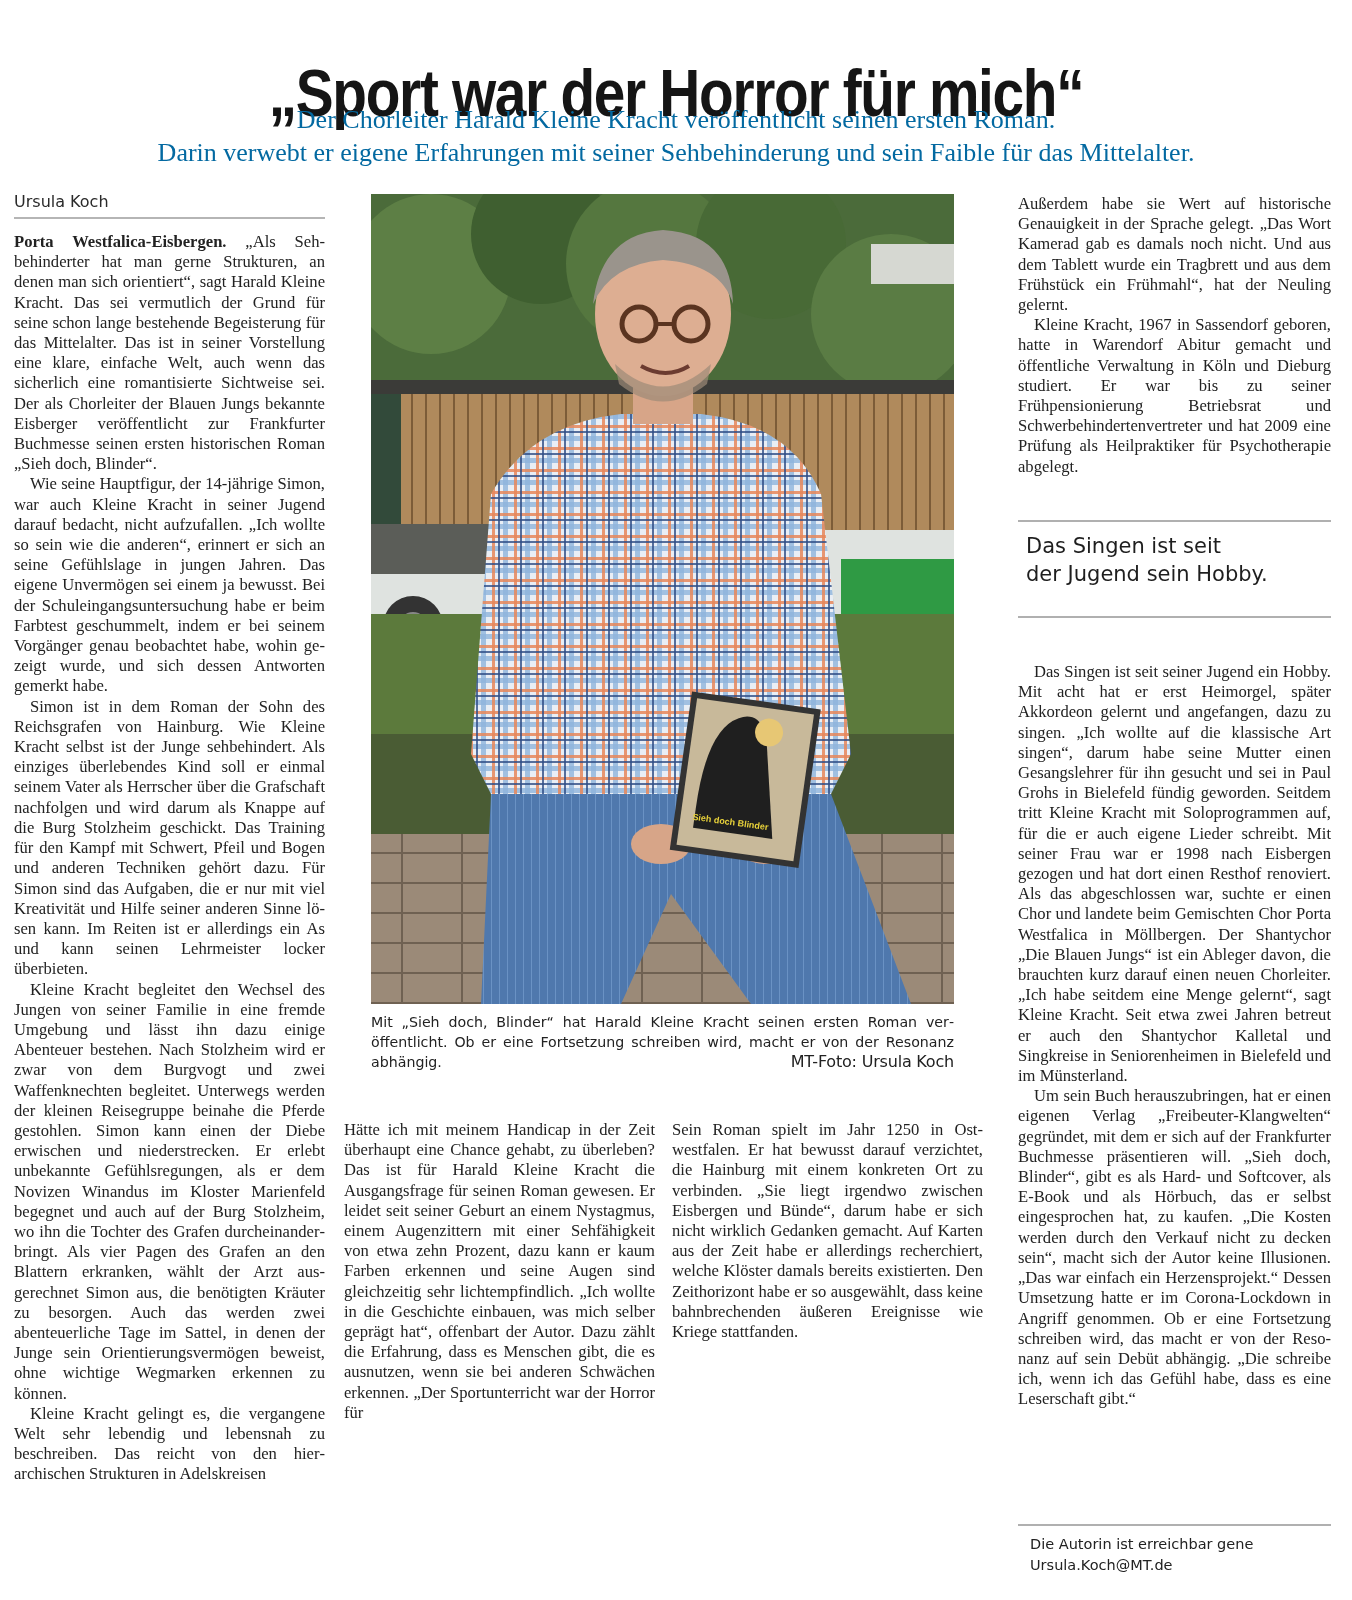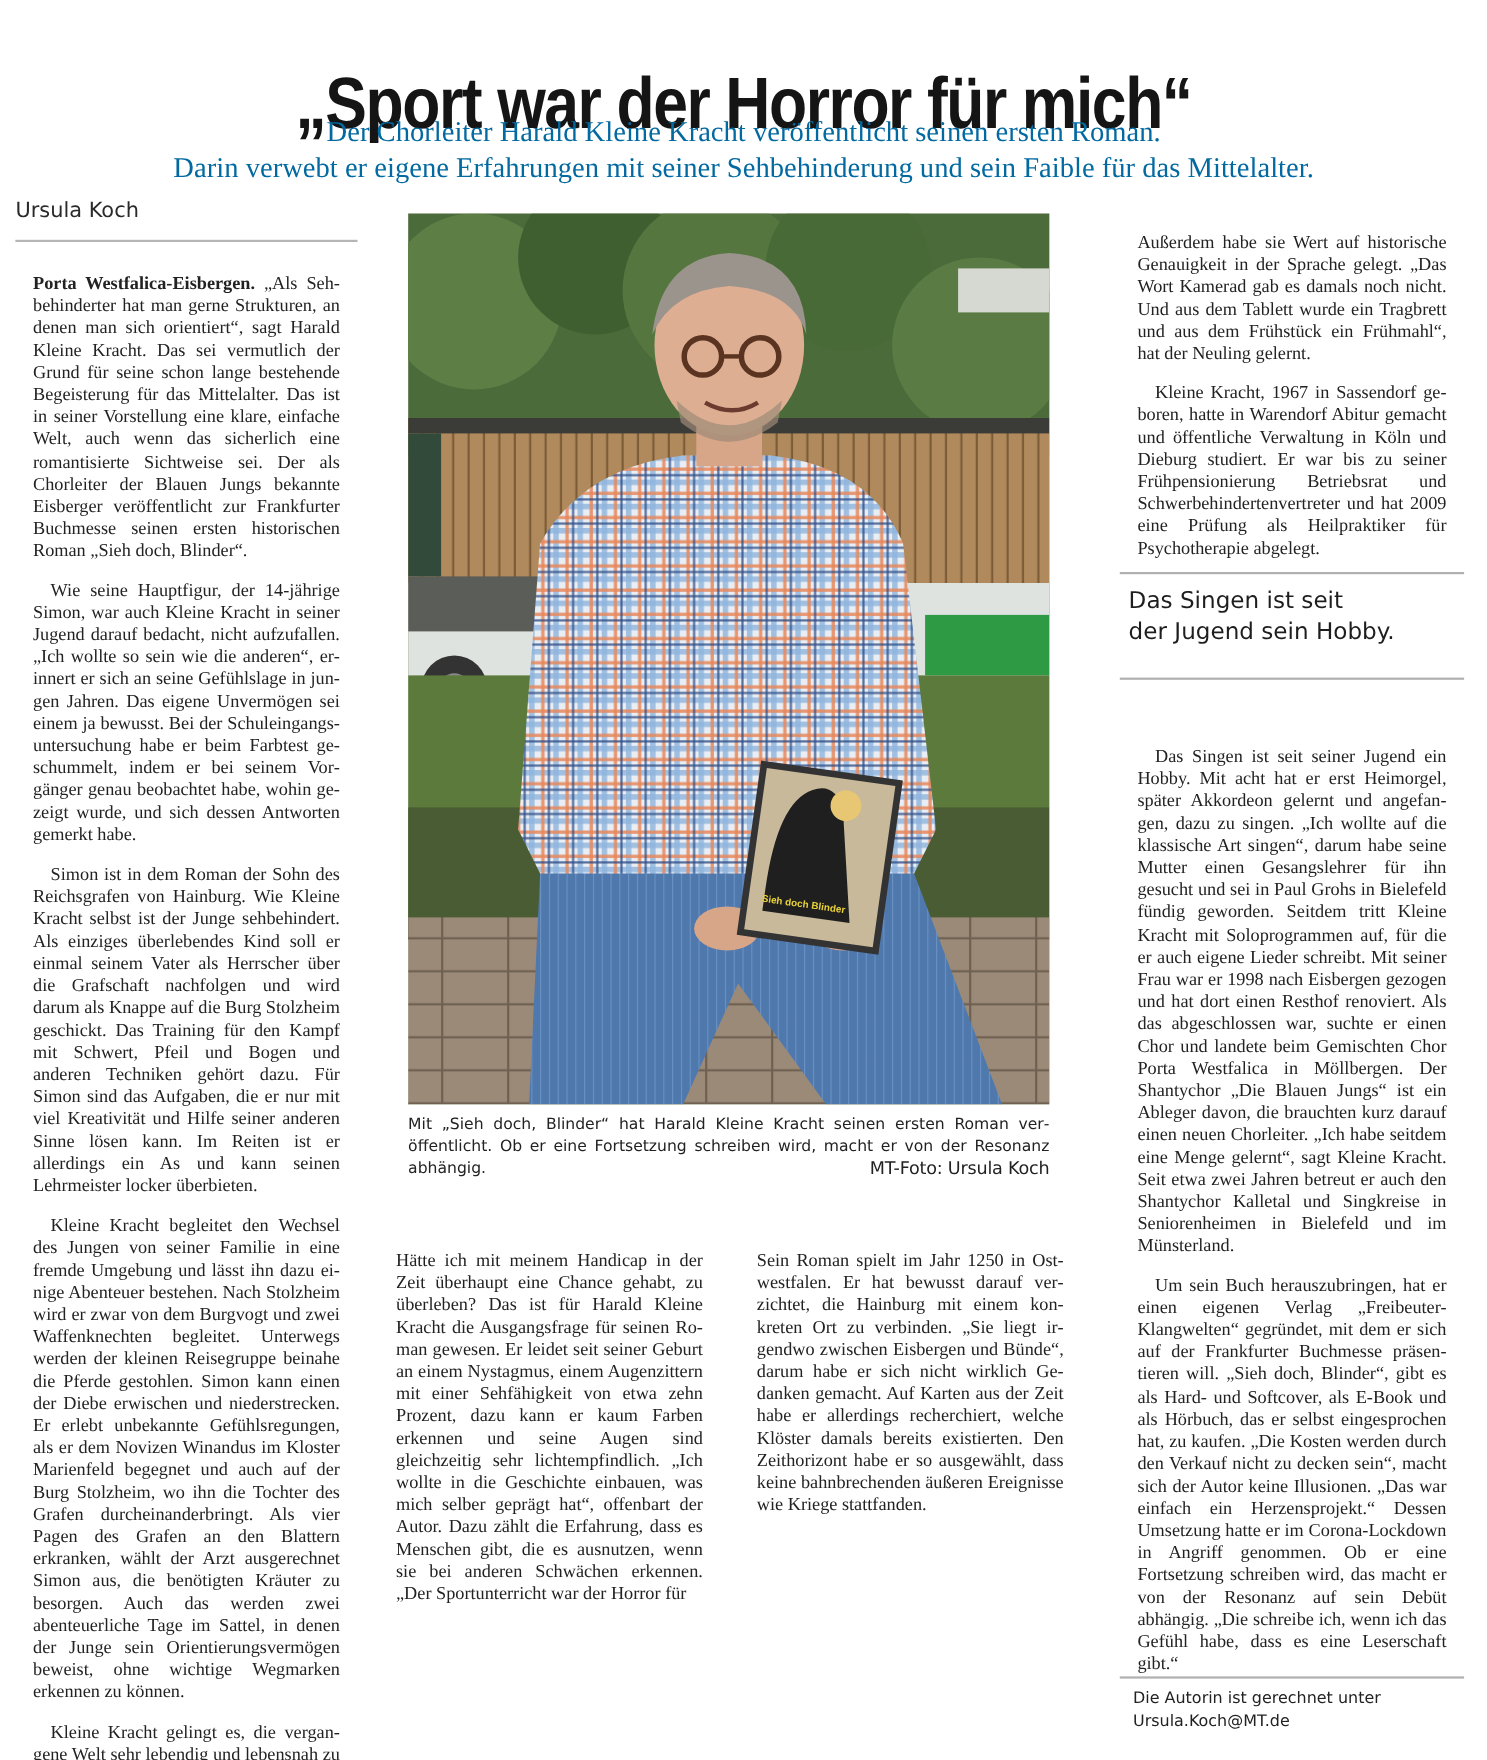--- a/index.html
+++ b/index.html
@@ -11,28 +11,28 @@
     color: #151515; line-height: 86px;
   }
   .subhead {
     position: absolute; left: 0; top: 103px; width: 1352px; text-align: center;
     font-family: "Liberation Serif", serif; font-size: 26px; line-height: 33px; color: #0369a1;
   }
   .col {
     position: absolute; font-family: "Liberation Serif", serif; font-size: 16.6px;
     line-height: 20.2px; text-align: justify; hyphens: manual; color: #222;
   }
-  .col p { margin: 16px; text-indent: 0; }
+  .col p { margin: 0; text-indent: 0; }
   .col p + p { text-indent: 16px; }
   .col p.first { text-indent: 0; }
   .col p.noindent { text-indent: 0; }
   .byline {
-    position: absolute; left: 14px; top: 180px; width: 311px;
-    font-family: "DejaVu Sans", sans-serif; font-size: 19px; color: #2a2a2a;
-    padding-bottom: 16px; border-bottom: 2px solid #b5b5b5;
+    position: absolute; left: 14px; top: 192px; width: 311px;
+    font-family: "DejaVu Sans", sans-serif; font-size: 16px; color: #2a2a2a;
+    padding-bottom: 6px; border-bottom: 2px solid #b5b5b5;
   }
   .dateline { font-weight: bold; }
   .photo {
     position: absolute; left: 371px; top: 194px; width: 583px; height: 810px; overflow: hidden;
     background: #7d8c5f;
   }
   .caption {
     position: absolute; left: 371px; top: 1012px; width: 583px;
     font-family: "DejaVu Sans", sans-serif; font-size: 14.2px; line-height: 20px; color: #222;
     text-align: justify;
@@ -171,15 +171,15 @@
 </div>
 <div class="rule" style="left:1018px; top:616px; width:313px;"></div>
 
 <div class="col" style="left:1018px; top:662px; width:313px;">
   <p style="text-indent:16px">Das Singen ist seit seiner Jugend ein Hobby. Mit acht hat er erst Heimorgel, später Akkordeon gelernt und angefan­gen, dazu zu singen. „Ich wollte auf die klassische Art singen“, darum habe sei­ne Mutter einen Gesangslehrer für ihn gesucht und sei in Paul Grohs in Biele­feld fündig geworden. Seitdem tritt Klei­ne Kracht mit Soloprogrammen auf, für die er auch eigene Lieder schreibt. Mit seiner Frau war er 1998 nach Eisbergen gezogen und hat dort einen Resthof re­noviert. Als das abgeschlossen war, such­te er einen Chor und landete beim Ge­mischten Chor Porta Westfalica in Möll­bergen. Der Shantychor „Die Blauen Jungs“ ist ein Ableger davon, die brauch­ten kurz darauf einen neuen Chorleiter. „Ich habe seitdem eine Menge gelernt“, sagt Kleine Kracht. Seit etwa zwei Jah­ren betreut er auch den Shantychor Kal­letal und Singkreise in Seniorenheimen in Bielefeld und im Münsterland.</p>
   <p>Um sein Buch herauszubringen, hat er einen eigenen Verlag „Freibeuter-Klangwelten“ gegründet, mit dem er sich auf der Frankfurter Buchmesse präsen­tieren will. „Sieh doch, Blinder“, gibt es als Hard- und Softcover, als E-Book und als Hörbuch, das er selbst eingespro­chen hat, zu kaufen. „Die Kosten wer­den durch den Verkauf nicht zu de­cken sein“, macht sich der Autor keine Il­lusionen. „Das war einfach ein Her­zensprojekt.“ Dessen Umsetzung hatte er im Corona-Lockdown in Angriff ge­nommen. Ob er eine Fortsetzung schrei­ben wird, das macht er von der Reso­nanz auf sein Debüt abhängig. „Die schreibe ich, wenn ich das Gefühl habe, dass es eine Leserschaft gibt.“</p>
 </div>
 
 <div class="rule" style="left:1018px; top:1524px; width:313px;"></div>
 <div class="contact" style="top:1534px;">
-  <div>Die Autorin ist gerechnet unter</div>
+  <div>Die Autorin ist erreichbar gene</div>
   <div>Ursula.Koch@MT.de</div>
 </div>
 
 </body></html>

